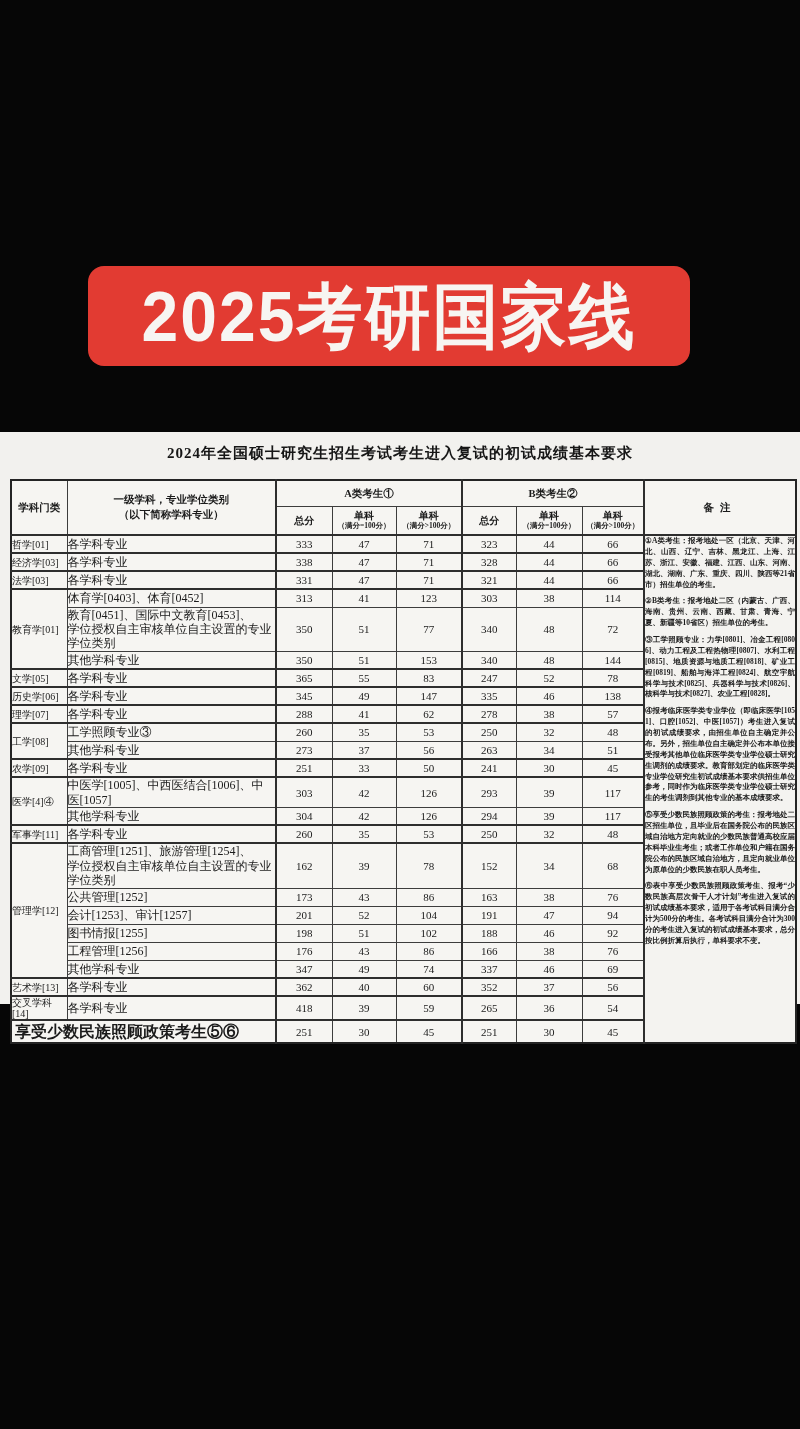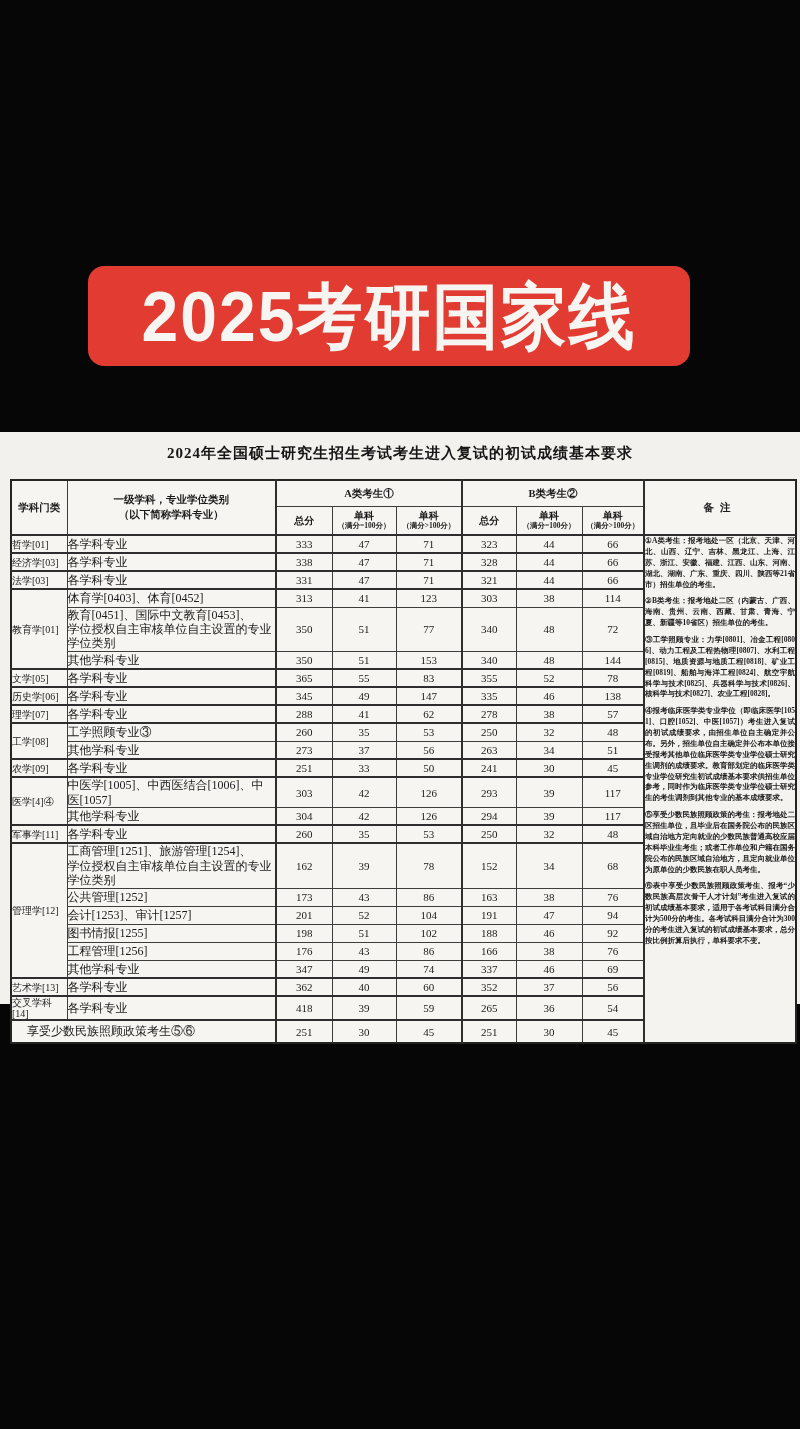--- a/index.html
+++ b/index.html
@@ -67,21 +67,21 @@
   tbody tr.last{height:23px;}
 
   td.cat{
     font-size:10px;text-align:left;padding-left:3px;
     line-height:1.1;vertical-align:middle;
   }
   td.major{
     font-size:12px;text-align:left;padding-left:5px;
     line-height:1.2;vertical-align:middle;white-space:pre-line;
   }
-  td.cat.merged{font-size:12px;padding-left:15px;white-space:nowrap;}
+  td.cat.merged{font-size:16px;padding-left:3px;white-space:nowrap;font-weight:bold;}
   td.num{
     font-size:11px;text-align:center;vertical-align:middle;
     font-family:"Liberation Serif","DejaVu Serif",serif;
   }
   td.remark-cell{
     vertical-align:top;text-align:justify;
     padding:4px 4px 2px 4px;
     background:#f4f3f0;
   }
   td.remark-cell p{
@@ -200,21 +200,21 @@
             <td class="num sep-left">340</td>
             <td class="num">48</td>
             <td class="num">144</td>
           </tr>
           <tr class="group-start">
             <td class="cat" rowspan="1">文学[05]</td>
             <td class="major">各学科专业</td>
             <td class="num sep-left">365</td>
             <td class="num">55</td>
             <td class="num">83</td>
-            <td class="num sep-left">355</td>
+            <td class="num sep-left">247</td>
             <td class="num">52</td>
             <td class="num">78</td>
           </tr>
           <tr class="group-start">
             <td class="cat" rowspan="1">历史学[06]</td>
             <td class="major">各学科专业</td>
             <td class="num sep-left">345</td>
             <td class="num">49</td>
             <td class="num">147</td>
             <td class="num sep-left">335</td>

